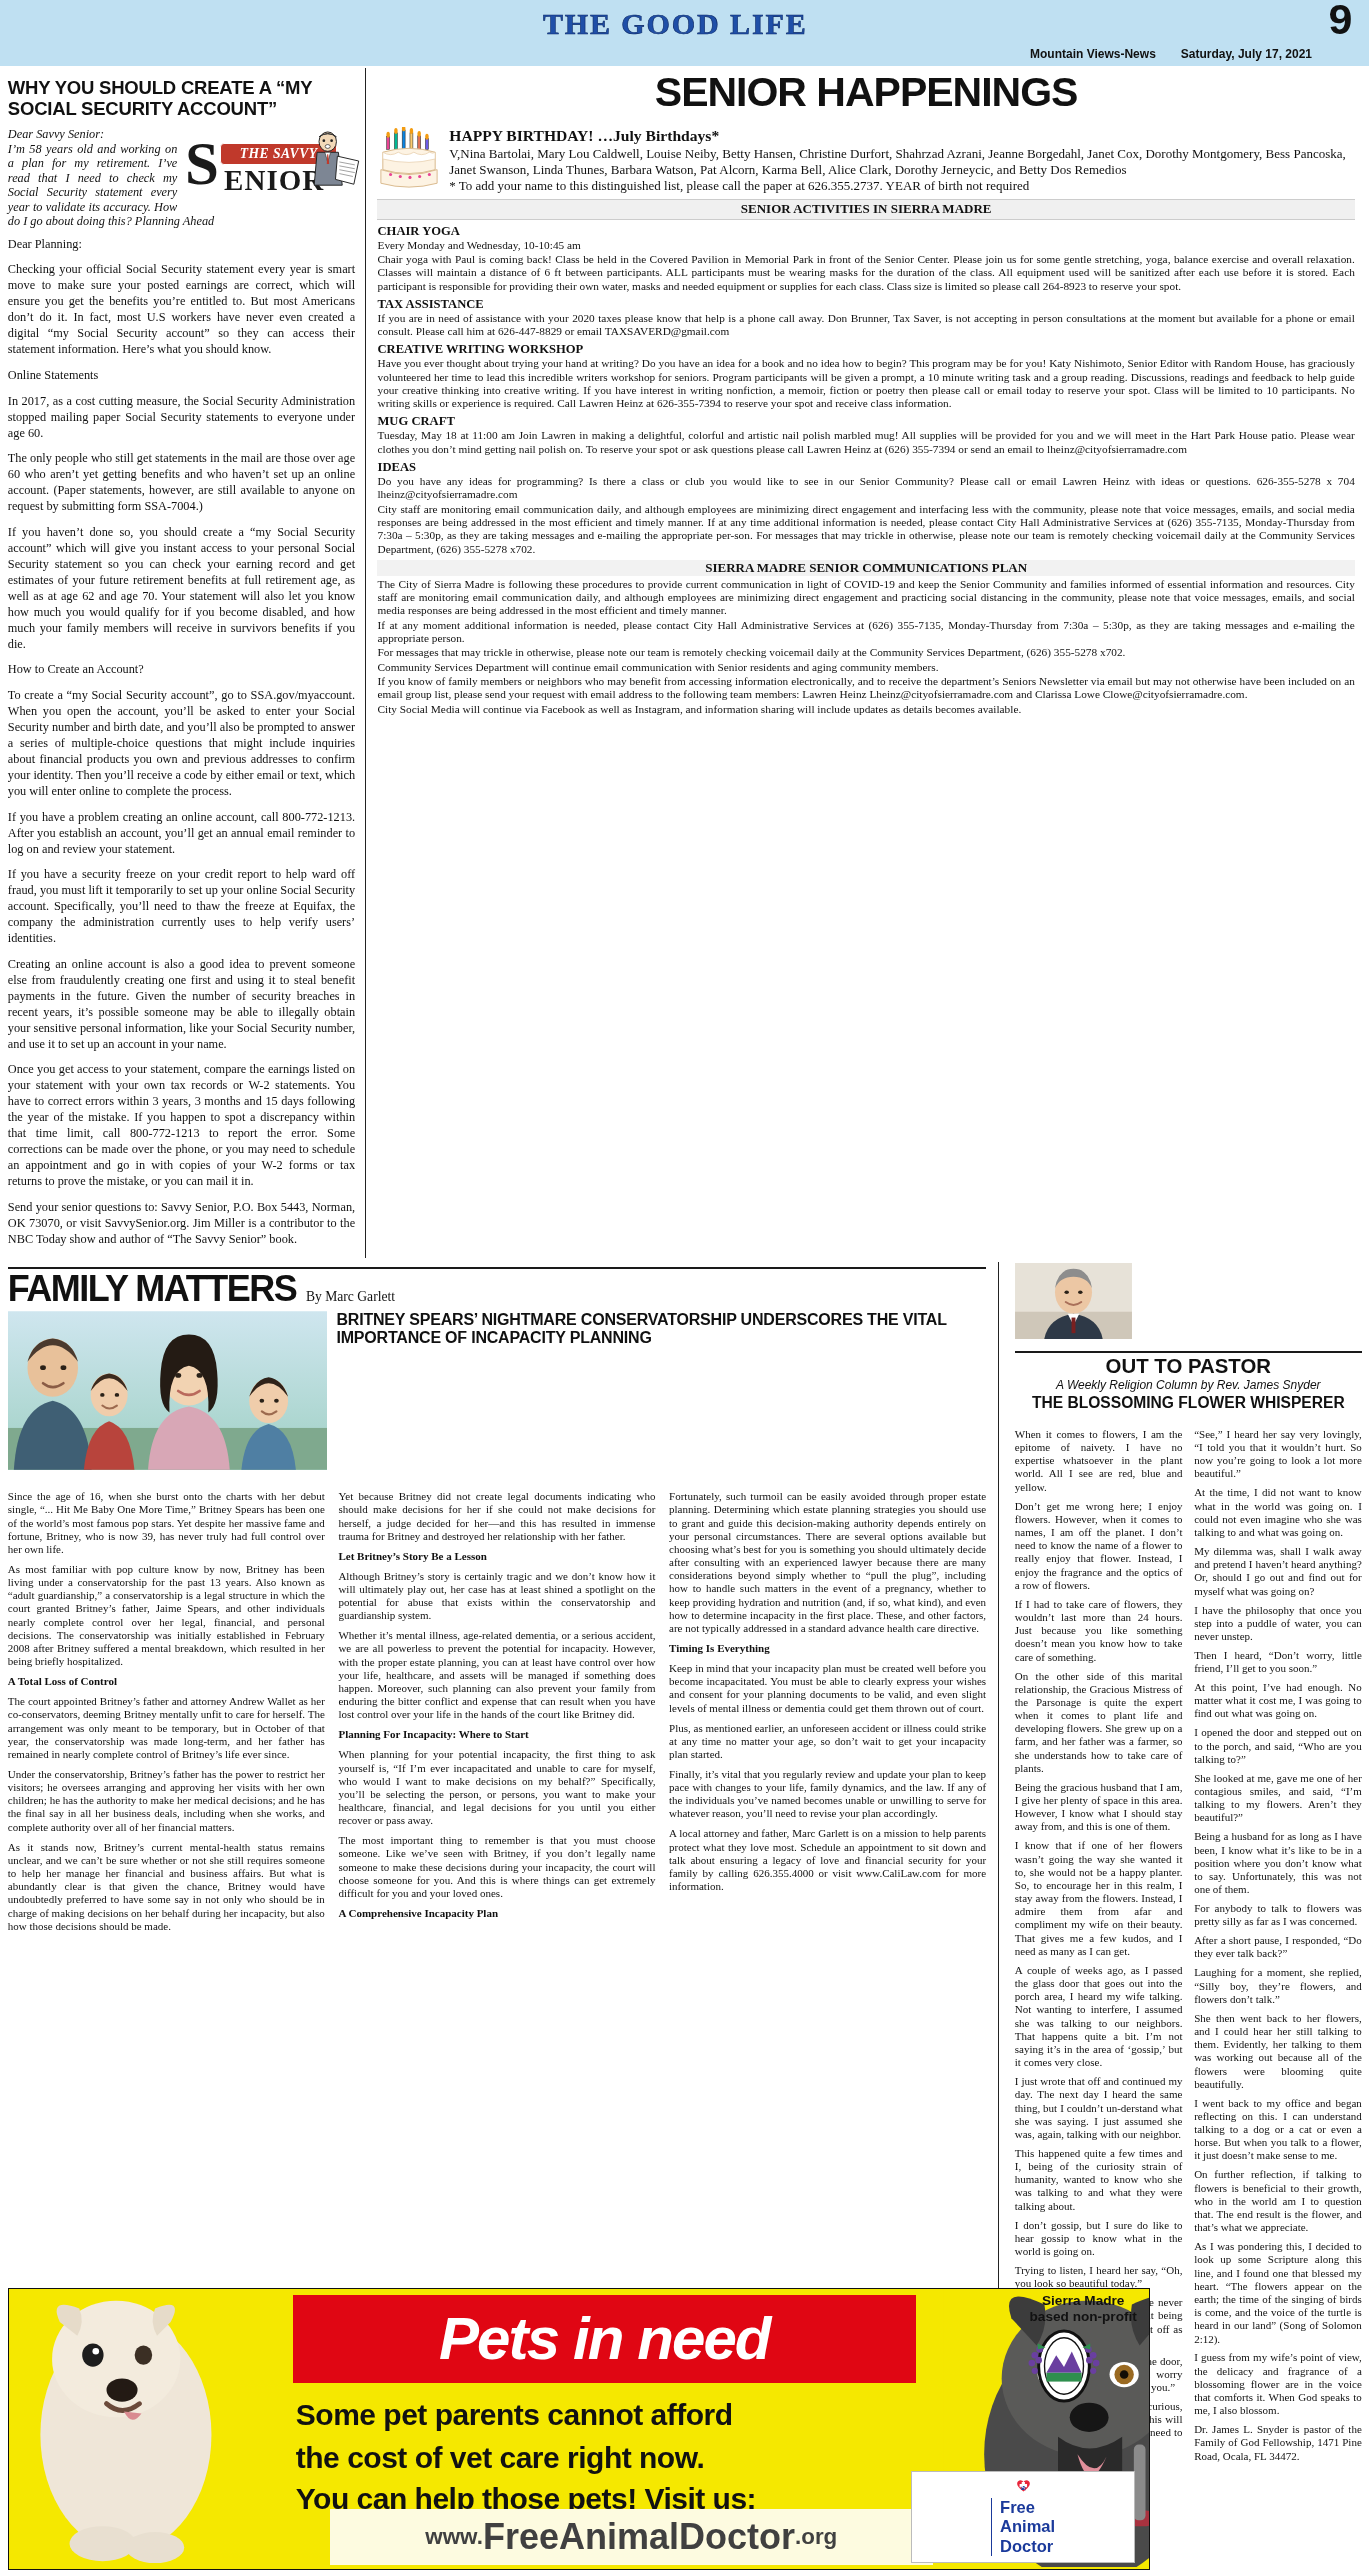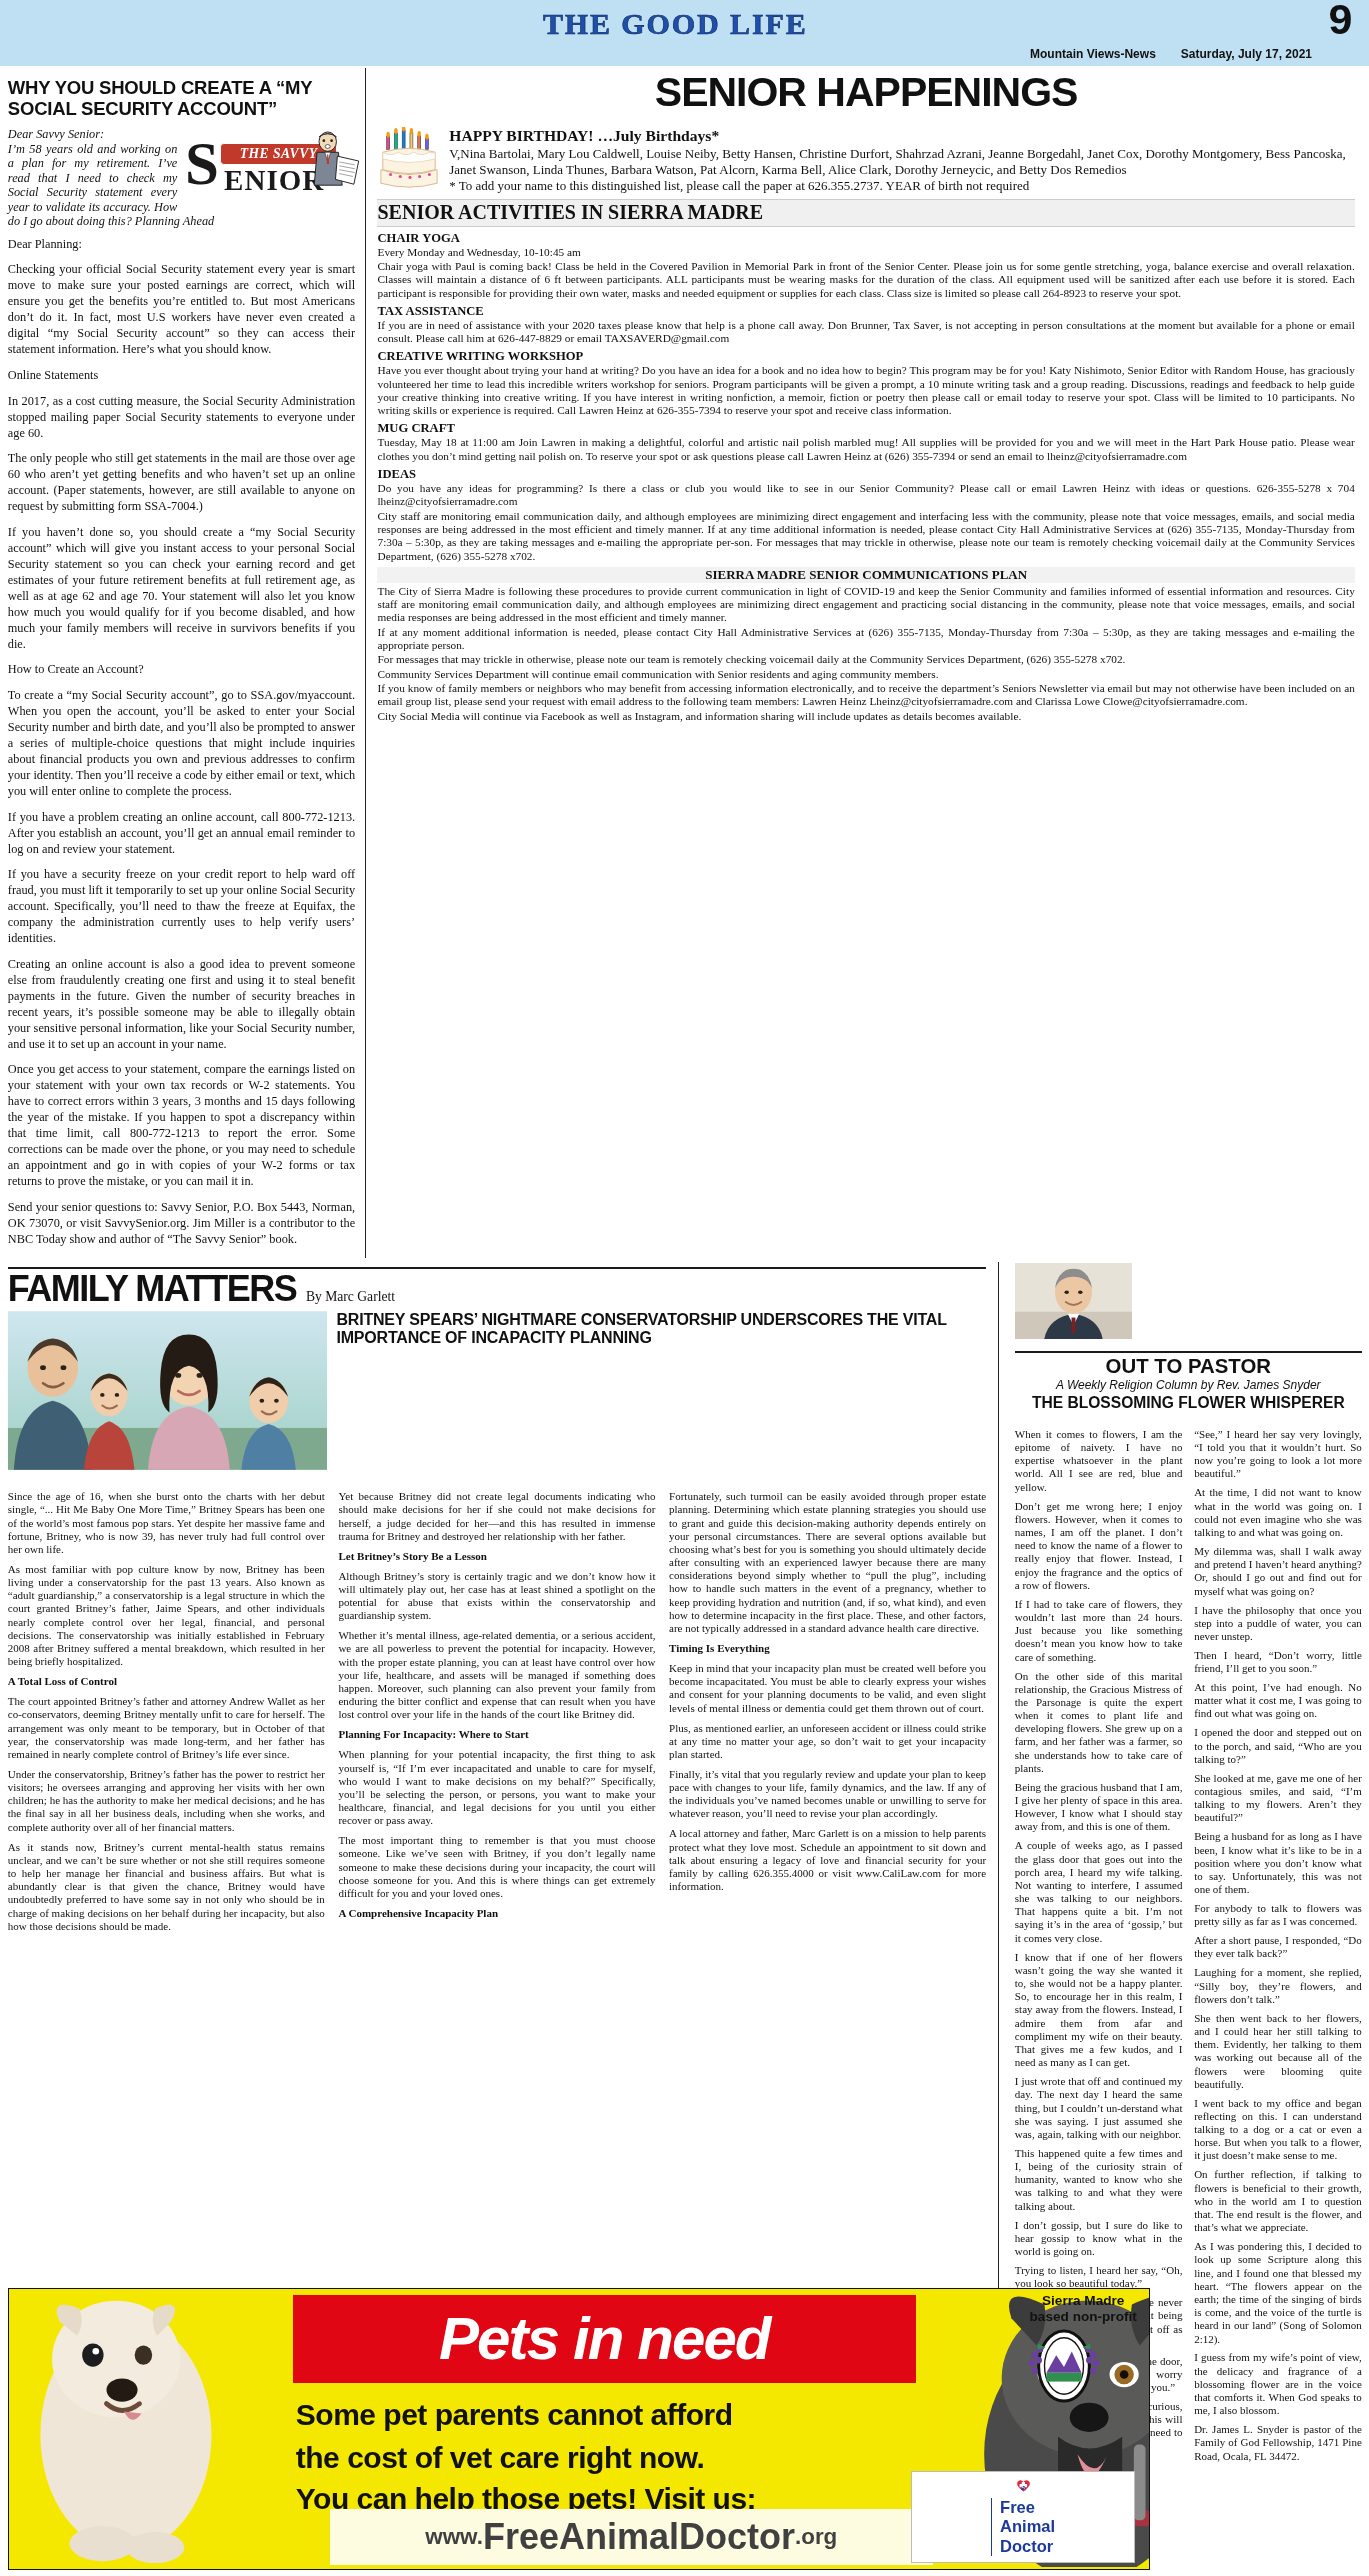--- a/index.html
+++ b/index.html
@@ -88,23 +88,23 @@
 
   
   .bday-row { display:flex; gap:7.8px; align-items:flex-start; margin-top:14px; }
   .cake { width:64px; height:64px; flex:none; }
   .bday-text { flex:1; }
   .bday-title { font-family:"Liberation Serif", serif; font-weight:bold; font-size:15.6px; margin-bottom:1px; }
   .bday-names { font-family:"Liberation Serif", serif; font-size:13px; line-height:1.22; }
 
   
   .banner {
-    background:#f0f0f0; 
+    background:#f0f0f0; text-align:center;
     font-family:"Liberation Serif", serif; font-weight:bold;
-    font-size:20px; padding:1px 0 1.9px 0; margin:4.9px 0 1.9px 0;
+    font-size:13px; padding:1px 0 1.9px 0; margin:4.9px 0 1.9px 0;
     border-top:1px solid #ccc; border-bottom:1px solid #ccc;
   }
   .act-head { font-family:"Liberation Serif", serif; font-weight:bold; font-size:12.6px; margin-top:3.9px; }
   .act-body { font-family:"Liberation Serif", serif; font-size:11.3px; line-height:1.18; text-align:justify; }
   .act-body p { margin:0 0 1px 0; }
 
   
   .lower { display:flex; margin-top:3.9px; }
   .fam-col { width:990px; padding-right:11.7px; }
   .pastor-col { width:364px; padding-left:16px; border-left:1.5px solid #222; }
@@ -417,22 +417,22 @@
       <div class="masthead-rule"></div>
       <div class="pastor-title">OUT TO PASTOR</div>
       <div class="pastor-sub">A Weekly Religion Column by Rev. James Snyder</div>
       <div class="pastor-head2">THE BLOSSOMING FLOWER WHISPERER</div>
       <div class="pastor-cols" id="pastor-paras">
           <p>When it comes to flowers, I am the epitome of naivety. I have no expertise whatsoever in the plant world. All I see are red, blue and yellow.</p>
           <p>Don’t get me wrong here; I enjoy flowers. However, when it comes to names, I am off the planet. I don’t need to know the name of a flower to really enjoy that flower. Instead, I enjoy the fragrance and the optics of a row of flowers.</p>
           <p>If I had to take care of flowers, they wouldn’t last more than 24 hours. Just because you like something doesn’t mean you know how to take care of something.</p>
           <p>On the other side of this marital relationship, the Gracious Mistress of the Parsonage is quite the expert when it comes to plant life and developing flowers. She grew up on a farm, and her father was a farmer, so she understands how to take care of plants.</p>
           <p>Being the gracious husband that I am, I give her plenty of space in this area. However, I know what I should stay away from, and this is one of them.</p>
+          <p>I know that if one of her flowers wasn’t going the way she wanted it to, she would not be a happy planter. So, to encourage her in this realm, I stay away from the flowers. Instead, I admire them from afar and compliment my wife on their beauty. That gives me a few kudos, and I need as many as I can get.</p>
           <p>A couple of weeks ago, as I passed the glass door that goes out into the porch area, I heard my wife talking. Not wanting to interfere, I assumed she was talking to our neighbors. That happens quite a bit. I’m not saying it’s in the area of ‘gossip,’ but it comes very close.</p>
-          <p>I know that if one of her flowers wasn’t going the way she wanted it to, she would not be a happy planter. So, to encourage her in this realm, I stay away from the flowers. Instead, I admire them from afar and compliment my wife on their beauty. That gives me a few kudos, and I need as many as I can get.</p>
           <p>I just wrote that off and continued my day. The next day I heard the same thing, but I couldn’t un-derstand what she was saying. I just assumed she was, again, talking with our neighbor.</p>
           <p>This happened quite a few times and I, being of the curiosity strain of humanity, wanted to know who she was talking to and what they were talking about.</p>
           <p>I don’t gossip, but I sure do like to hear gossip to know what in the world is going on.</p>
           <p>Trying to listen, I heard her say, “Oh, you look so beautiful today.”</p>
           <p>That caught my attention. I’ve never heard the neighbors talk about being beautiful. So I just shrugged it off as neighborhood nonsense.</p>
           <p>A day later, as I was passing the door, I heard her say, “Don’t you worry about the rain. I’ll take care of you.”</p>
           <p>Then she said something curious, “I’ll be careful, and promise this will not hurt; it is something that I need to do.”</p>
           <p>Then I heard, clip, clip, clip.</p>
           <p>“See,” I heard her say very lovingly, “I told you that it wouldn’t hurt. So now you’re going to look a lot more beautiful.”</p>
           <p>At the time, I did not want to know what in the world was going on. I could not even imagine who she was talking to and what was going on.</p>

